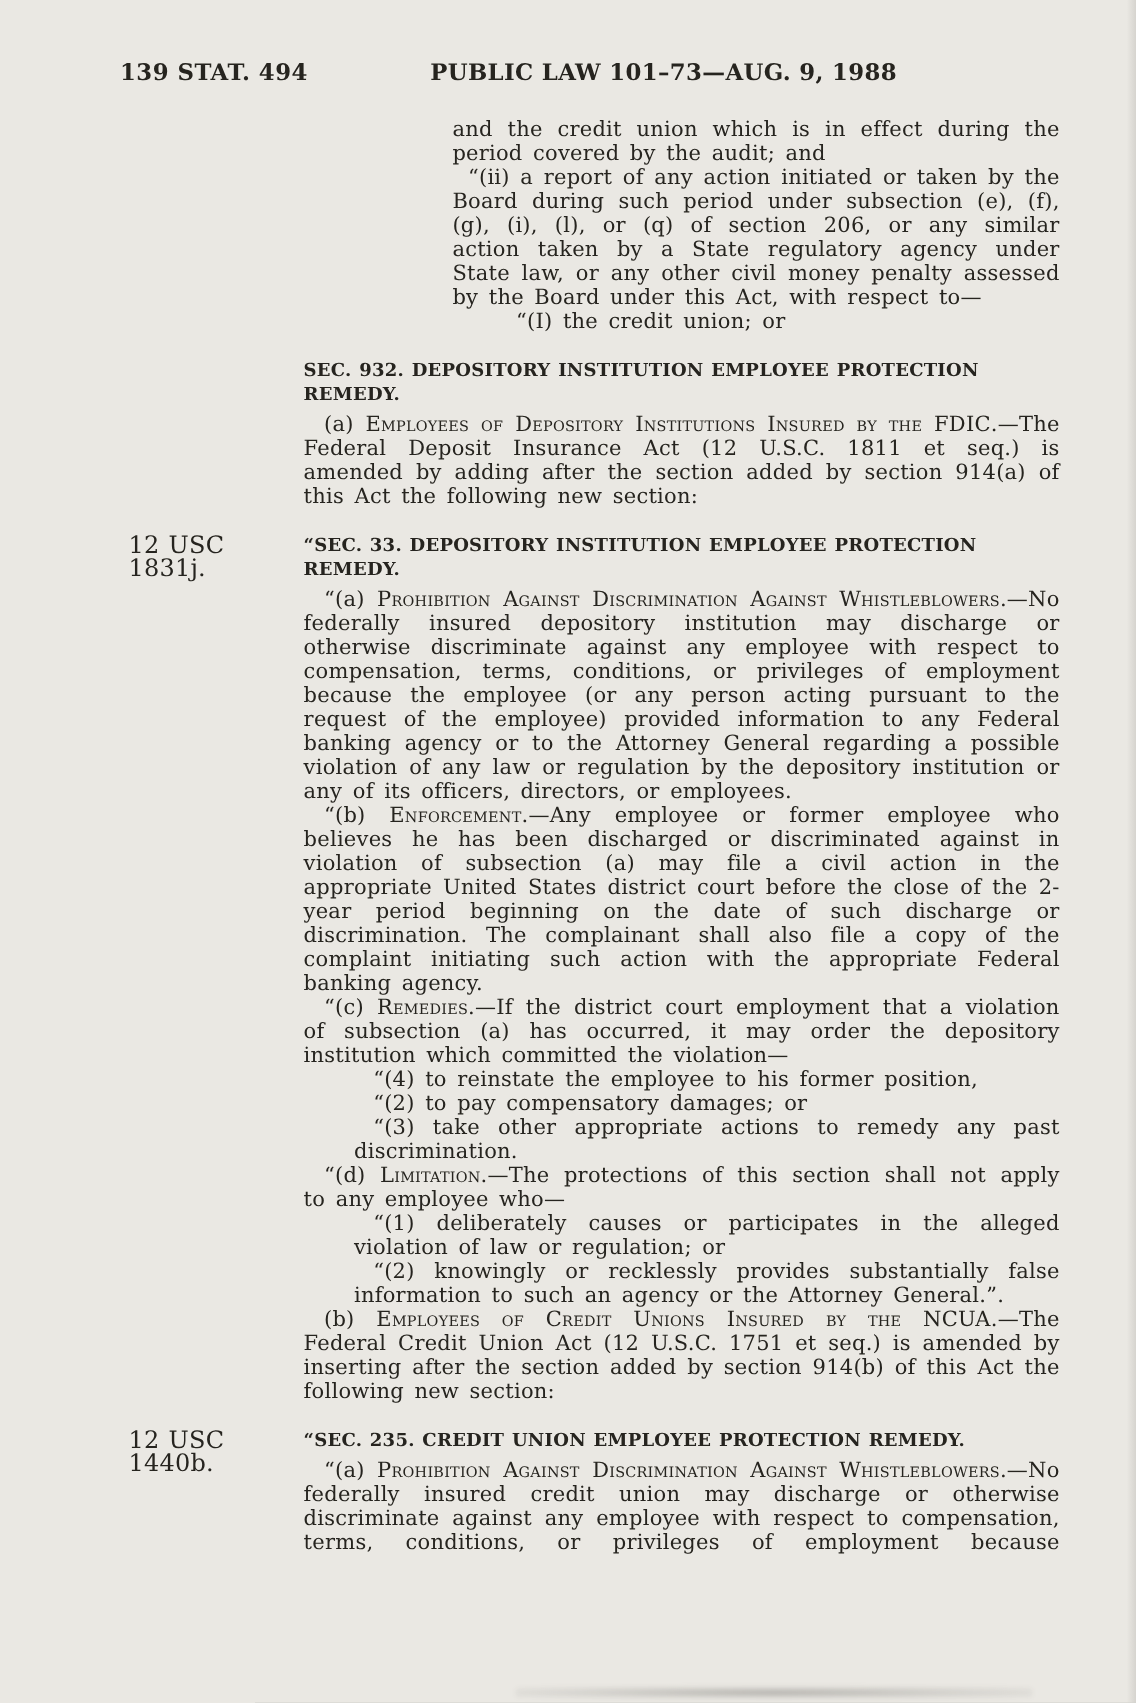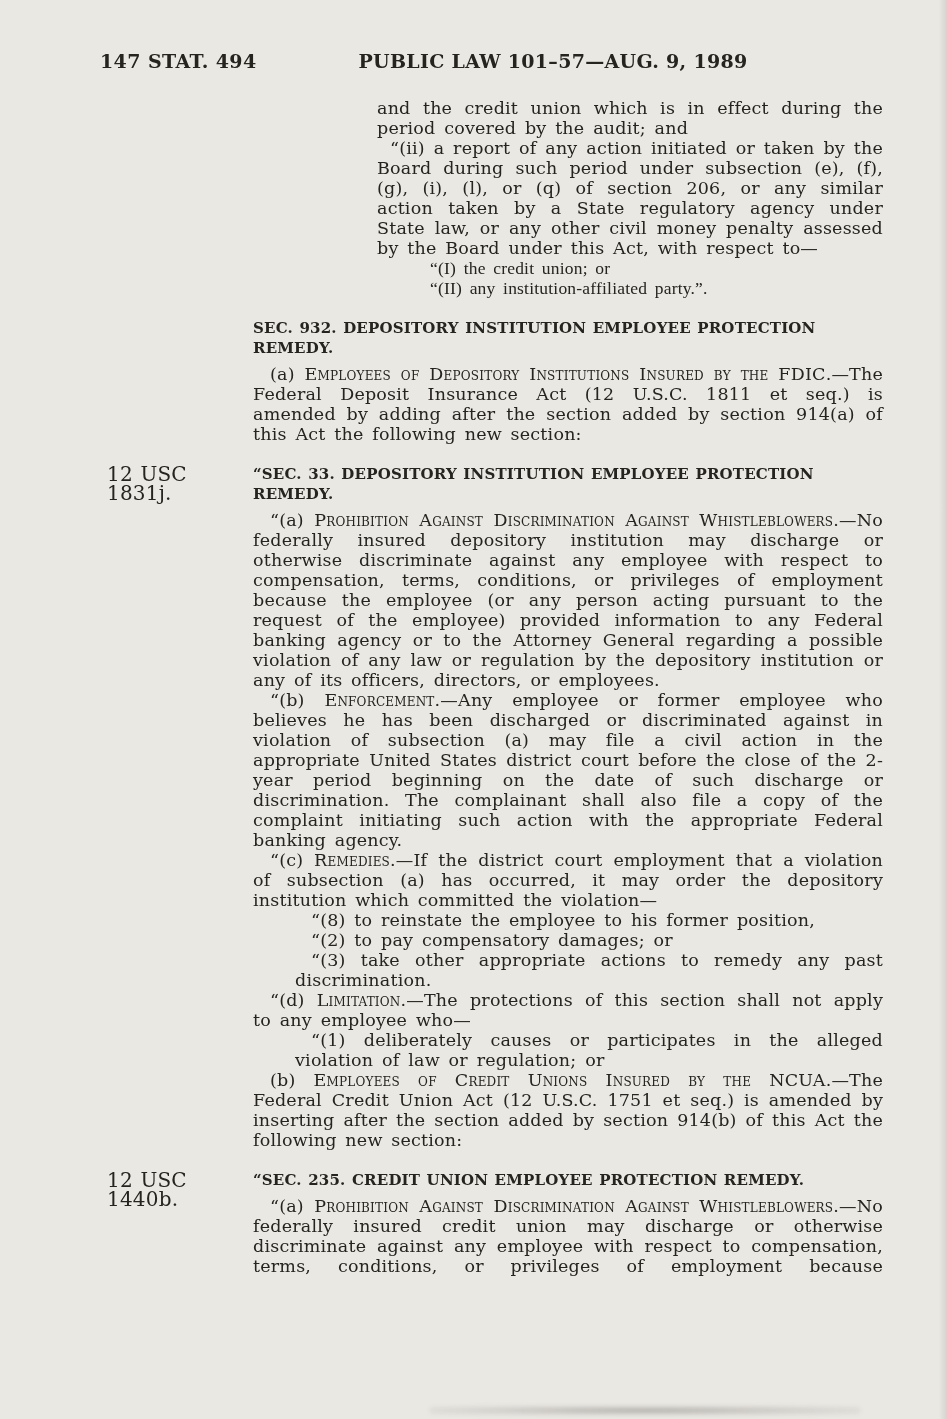--- a/index.html
+++ b/index.html
@@ -33,21 +33,21 @@
     font-weight:bold;
     font-size:15px;line-height:20px;
     margin:20px 0 6px 0;
     text-align:left;
     word-spacing:1px;letter-spacing:.2px;
   }
   
   .ind-0{padding-left:0;text-indent:17px;}
   .ind-1{padding-left:42px;text-indent:16px;}
   .ind-deep{padding-left:124px;text-indent:13px;}
-  .ind-deeper{padding-left:160px;text-indent:17px;font-family:Liberation Serif, serif;}
+  .ind-deeper{padding-left:160px;text-indent:17px;}
   .t-h.ind-0{text-indent:0;}
   .nofi{text-indent:0;}
   .jl{text-align-last:justify;}
   .sc{font-variant:small-caps;}
   .margin-note{
     position:absolute;left:-146px;top:1px;width:140px;
     font-size:20px;line-height:19px;
     text-align:left;text-indent:0;
     word-spacing:1px;letter-spacing:.2px;
     font-weight:normal;
@@ -61,38 +61,38 @@
   .edge{
     position:absolute;top:0;right:0;width:8px;height:1419px;
     background:linear-gradient(to right,rgba(0,0,0,0) 0%,rgba(60,58,54,.12) 100%);
   }
 </style>
 </head>
 <body>
 
 <div class="page">
   <div class="header">
-    <div class="stat">147 STAT. 494</div>
-    <div class="law">PUBLIC LAW 101–57—AUG. 9, 1989</div>
+    <div class="stat">139 STAT. 494</div>
+    <div class="law">PUBLIC LAW 101–73—AUG. 9, 1988</div>
   </div>
   <div class="column">
       <div class="blk t-p ind-deep nofi"><span>and the credit union which is in effect during the period covered by the audit; and</span></div>
       <div class="blk t-p ind-deep"><span>“(ii) a report of any action initiated or taken by the Board during such period under subsection (e), (f), (g), (i), (l), or (q) of section 206, or any similar action taken by a State regulatory agency under State law, or any other civil money penalty assessed by the Board under this Act, with respect to—</span></div>
       <div class="blk t-p ind-deeper"><span>“(I) the credit union; or</span></div>
-      <div class="blk t-p ind-deeper"><span>“(II) any institution-affiliated party.”.</span></div>
       <div class="blk t-h ind-0"><span>SEC. 932. DEPOSITORY INSTITUTION EMPLOYEE PROTECTION REMEDY.</span></div>
       <div class="blk t-p ind-0"><span>(a) </span><span class="sc">Employees of Depository Institutions Insured by the FDIC</span><span>.—The Federal Deposit Insurance Act (12 U.S.C. 1811 et seq.) is amended by adding after the section added by section 914(a) of this Act the following new section:</span></div>
       <div class="blk t-h ind-0"><span class="margin-note">12 USC 1831j.</span><span>“SEC. 33. DEPOSITORY INSTITUTION EMPLOYEE PROTECTION REMEDY.</span></div>
       <div class="blk t-p ind-0"><span>“(a) </span><span class="sc">Prohibition Against Discrimination Against Whistleblowers</span><span>.—No federally insured depository institution may discharge or otherwise discriminate against any employee with respect to compensation, terms, conditions, or privileges of employment because the employee (or any person acting pursuant to the request of the employee) provided information to any Federal banking agency or to the Attorney General regarding a possible violation of any law or regulation by the depository institution or any of its officers, directors, or employees.</span></div>
       <div class="blk t-p ind-0"><span>“(b) </span><span class="sc">Enforcement</span><span>.—Any employee or former employee who believes he has been discharged or discriminated against in violation of subsection (a) may file a civil action in the appropriate United States district court before the close of the 2-year period beginning on the date of such discharge or discrimination. The complainant shall also file a copy of the complaint initiating such action with the appropriate Federal banking agency.</span></div>
       <div class="blk t-p ind-0"><span>“(c) </span><span class="sc">Remedies</span><span>.—If the district court employment that a violation of subsection (a) has occurred, it may order the depository institution which committed the violation—</span></div>
-      <div class="blk t-p ind-1"><span>“(8) to reinstate the employee to his former position,</span></div>
+      <div class="blk t-p ind-1"><span>“(4) to reinstate the employee to his former position,</span></div>
       <div class="blk t-p ind-1"><span>“(2) to pay compensatory damages; or</span></div>
       <div class="blk t-p ind-1"><span>“(3) take other appropriate actions to remedy any past discrimination.</span></div>
       <div class="blk t-p ind-0"><span>“(d) </span><span class="sc">Limitation</span><span>.—The protections of this section shall not apply to any employee who—</span></div>
       <div class="blk t-p ind-1"><span>“(1) deliberately causes or participates in the alleged violation of law or regulation; or</span></div>
+      <div class="blk t-p ind-1"><span>“(2) knowingly or recklessly provides substantially false information to such an agency or the Attorney General.”.</span></div>
       <div class="blk t-p ind-0"><span>(b) </span><span class="sc">Employees of Credit Unions Insured by the NCUA</span><span>.—The Federal Credit Union Act (12 U.S.C. 1751 et seq.) is amended by inserting after the section added by section 914(b) of this Act the following new section:</span></div>
       <div class="blk t-h ind-0"><span class="margin-note">12 USC 1440b.</span><span>“SEC. 235. CREDIT UNION EMPLOYEE PROTECTION REMEDY.</span></div>
       <div class="blk t-p ind-0 jl"><span>“(a) </span><span class="sc">Prohibition Against Discrimination Against Whistleblowers</span><span>.—No federally insured credit union may discharge or otherwise discriminate against any employee with respect to compensation, terms, conditions, or privileges of employment because</span></div>
     </div>
   <div class="smudge"></div>
   <div class="edge"></div>
 </div>
 
 </body></html>

